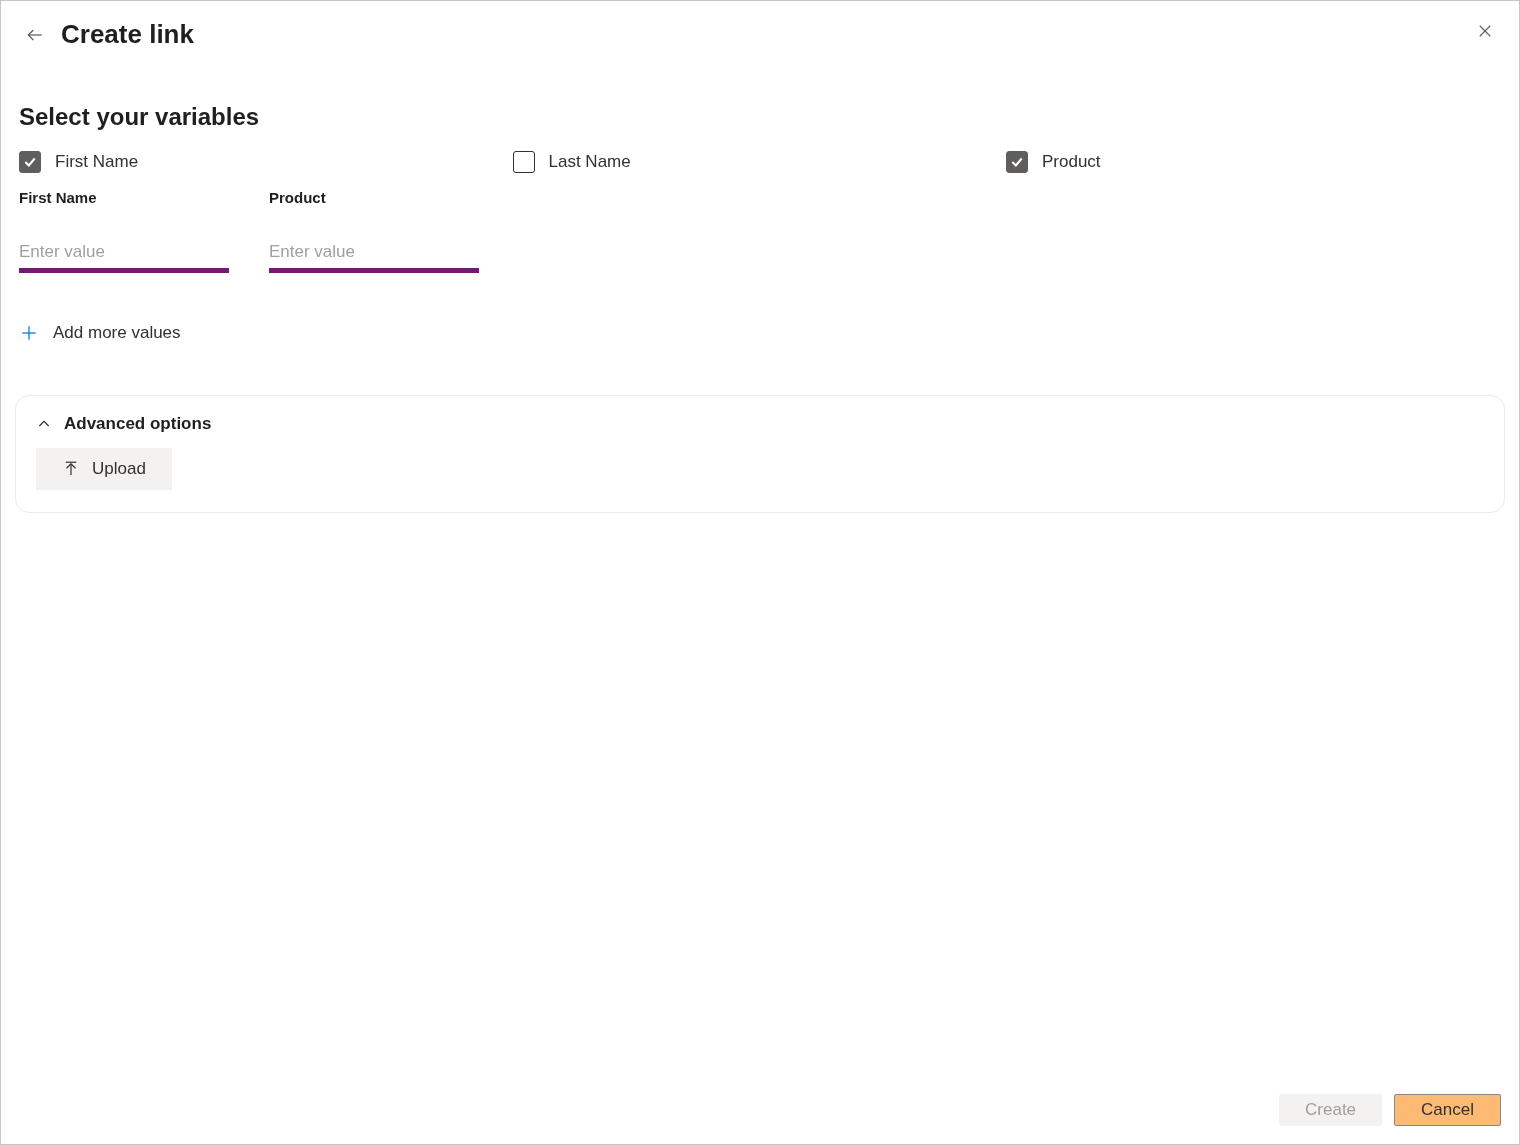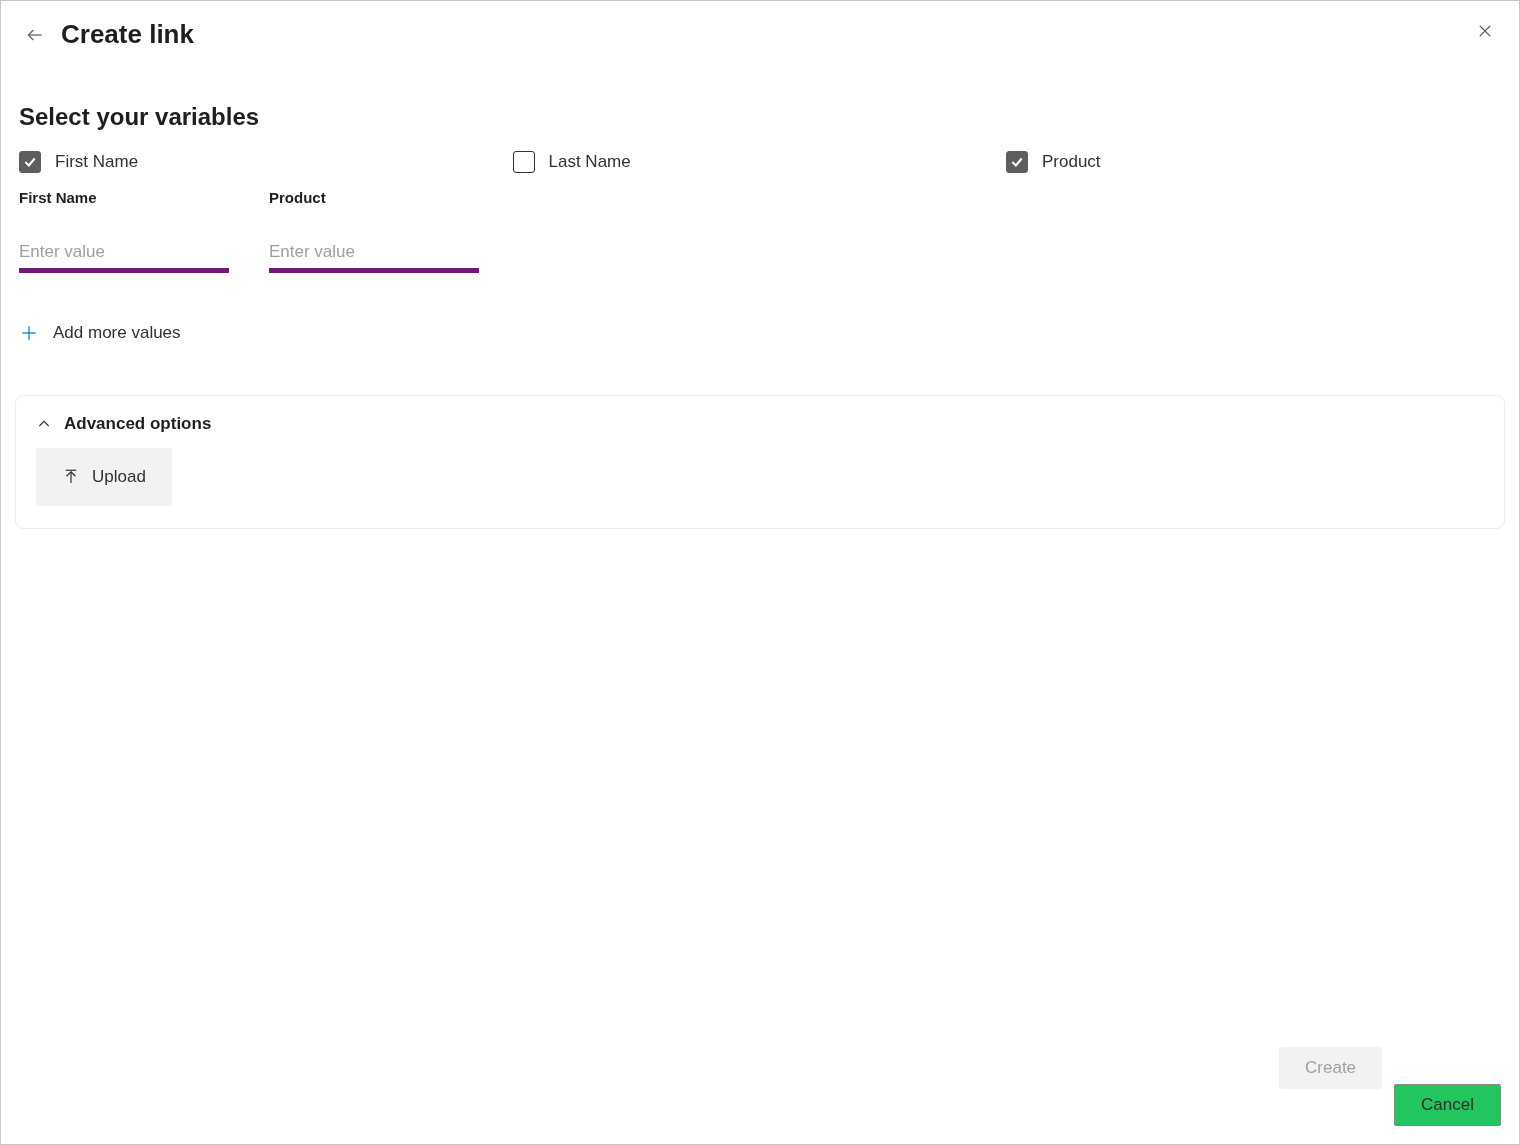--- a/index.html
+++ b/index.html
@@ -138,21 +138,21 @@
     .add-more svg { stroke: #0078d4; }
     .add-more-label {
       font-size: 17px;
       color: #323130;
     }
 
     
     .advanced-card {
       margin: 52px 14px 0 14px;
       border: 1px solid #edebe9;
-      border-radius: 8px;
+      border-radius: 14px;
       padding: 18px 20px 22px 20px;
     }
     .adv-header {
       display: flex;
       align-items: center;
       gap: 12px;
       cursor: pointer;
     }
     .adv-header svg { stroke: #323130; }
     .adv-title {
@@ -180,58 +180,57 @@
       cursor: pointer;
     }
     .highlight-box {
       border: 1.5px solid #e3001b;
       padding: 0 3px;
       display: inline;
     }
     .upload-btn {
       background: #f3f2f1;
       border: none;
-      height: 58px;
+      height: 42px;
       padding: 0 26px;
       font-size: 17px;
       color: #323130;
       cursor: pointer;
       display: flex;
       align-items: center;
       gap: 12px;
       font-family: inherit;
     }
     .upload-btn svg { stroke: #323130; }
 
     
     .footer {
       position: absolute;
       bottom: 18px;
       right: 18px;
       display: flex;
       gap: 12px;
     }
     .btn {
-      height: 42px;
+      height: 32px;
       padding: 0 26px;
       font-size: 17px;
       font-family: inherit;
       cursor: pointer;
       border-radius: 2px;
     }
     .btn-primary {
       background: #f3f2f1;
       border: none;
       color: #a19f9d;
     }
     .btn-secondary {
-      background: #22c55e;
+      background: #fdba74;
       border: 1px solid #8a8886;
       color: #323130;
-      margin-top: 37px;
     }
   </style>
 </head>
 <body>
 
 <div class="header">
   <div class="back-btn">
     <svg width="20" height="20" viewBox="0 0 24 24" fill="none" stroke-width="1.5">
       <line x1="20" y1="12" x2="4" y2="12"></line>
       <polyline points="10 18 4 12 10 6"></polyline>

